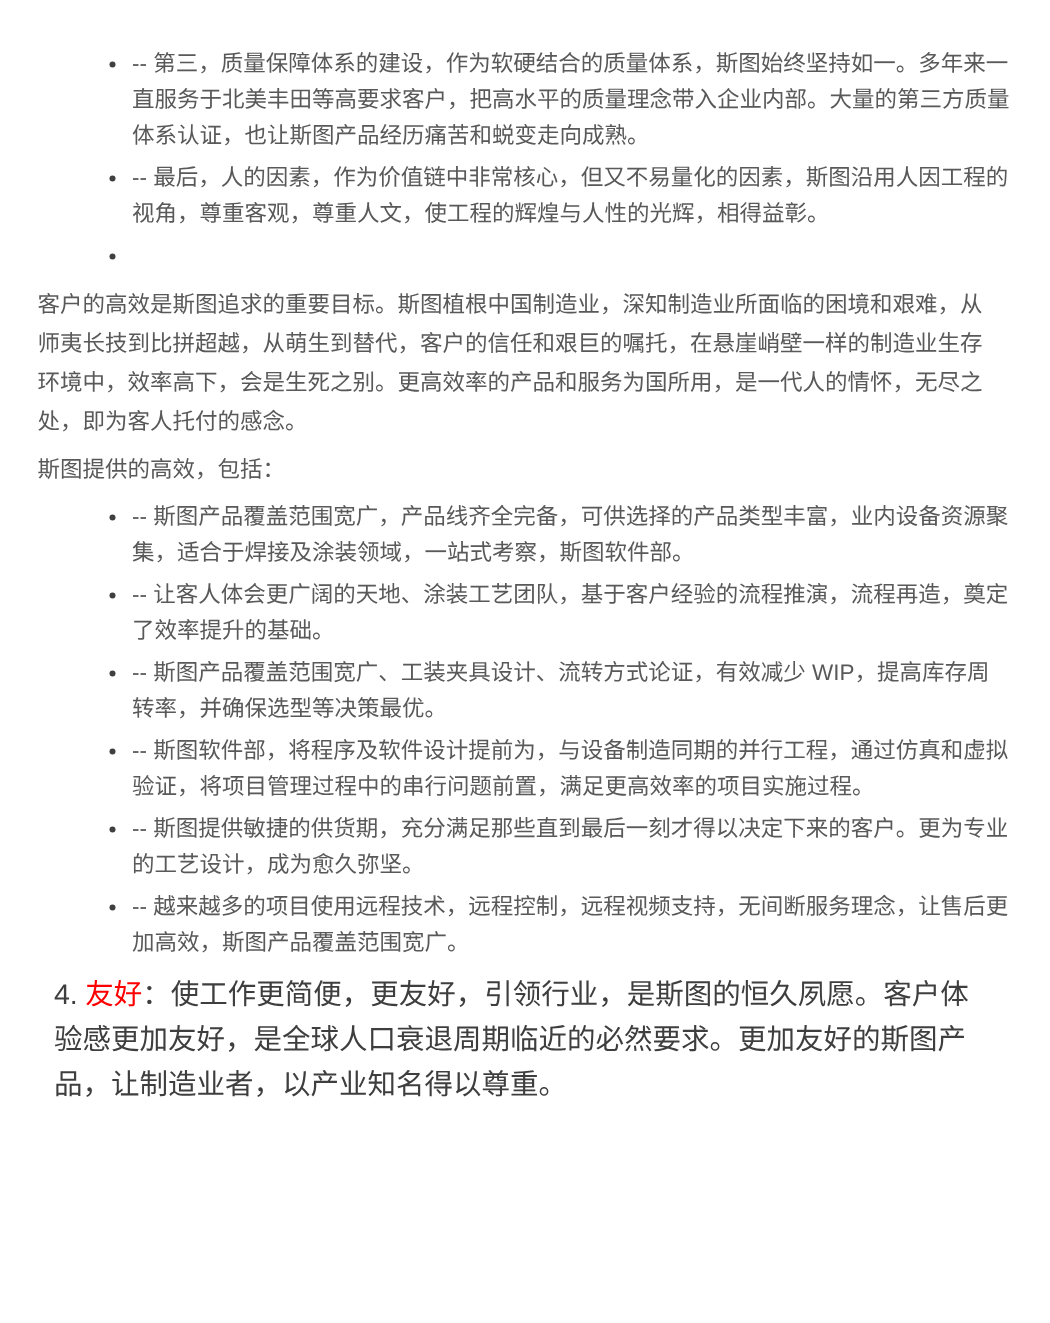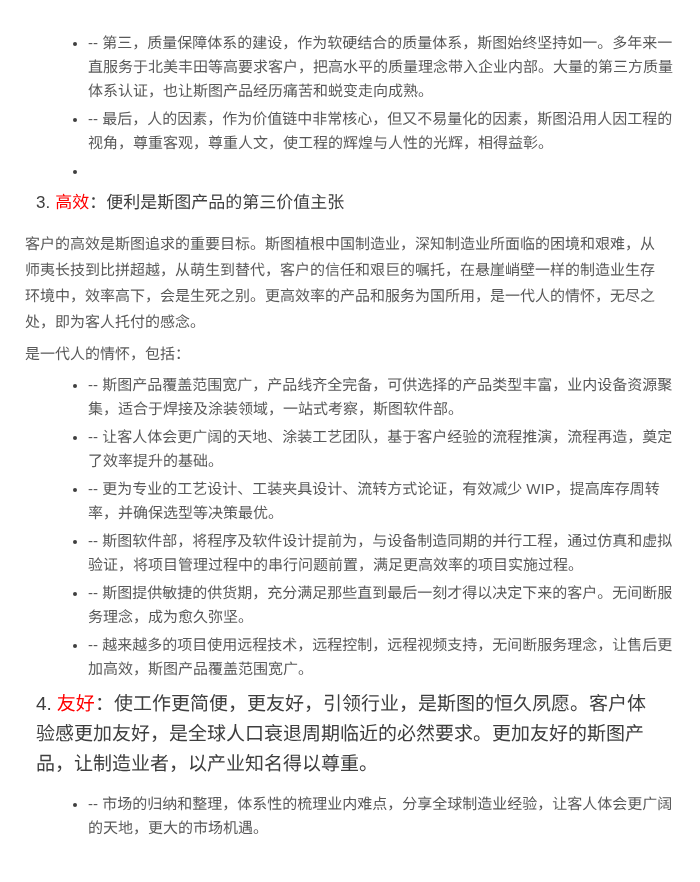--- a/index.html
+++ b/index.html
@@ -61,34 +61,30 @@
 <body>
 
 <div class="page">
 
   <ul class="bullets">
       <li>-- 第三，质量保障体系的建设，作为软硬结合的质量体系，斯图始终坚持如一。多年来一直服务于北美丰田等高要求客户，把高水平的质量理念带入企业内部。大量的第三方质量体系认证，也让斯图产品经历痛苦和蜕变走向成熟。</li>
       <li>-- 最后，人的因素，作为价值链中非常核心，但又不易量化的因素，斯图沿用人因工程的视角，尊重客观，尊重人文，使工程的辉煌与人性的光辉，相得益彰。</li>
       <li>&nbsp;</li>
     </ul>
 
-  <h2 class="sec3-heading"><span class="num">3.</span><span class="red">高效</span><span>：便利是斯图产品的第三价值主张</span></h2>
 
   <p class="para">客户的高效是斯图追求的重要目标。斯图植根中国制造业，深知制造业所面临的困境和艰难，从师夷长技到比拼超越，从萌生到替代，客户的信任和艰巨的嘱托，在悬崖峭壁一样的制造业生存环境中，效率高下，会是生死之别。更高效率的产品和服务为国所用，是一代人的情怀，无尽之处，即为客人托付的感念。</p>
 
-  <p class="para">是一代人的情怀，包括：</p>
+  <p class="para">斯图提供的高效，包括：</p>
 
   <ul class="bullets">
       <li>-- 斯图产品覆盖范围宽广，产品线齐全完备，可供选择的产品类型丰富，业内设备资源聚集，适合于焊接及涂装领域，一站式考察，斯图软件部。</li>
       <li>-- 让客人体会更广阔的天地、涂装工艺团队，基于客户经验的流程推演，流程再造，奠定了效率提升的基础。</li>
-      <li>-- 更为专业的工艺设计、工装夹具设计、流转方式论证，有效减少 WIP，提高库存周转率，并确保选型等决策最优。</li>
+      <li>-- 斯图产品覆盖范围宽广、工装夹具设计、流转方式论证，有效减少 WIP，提高库存周转率，并确保选型等决策最优。</li>
       <li>-- 斯图软件部，将程序及软件设计提前为，与设备制造同期的并行工程，通过仿真和虚拟验证，将项目管理过程中的串行问题前置，满足更高效率的项目实施过程。</li>
-      <li>-- 斯图提供敏捷的供货期，充分满足那些直到最后一刻才得以决定下来的客户。无间断服务理念，成为愈久弥坚。</li>
+      <li>-- 斯图提供敏捷的供货期，充分满足那些直到最后一刻才得以决定下来的客户。更为专业的工艺设计，成为愈久弥坚。</li>
       <li>-- 越来越多的项目使用远程技术，远程控制，远程视频支持，无间断服务理念，让售后更加高效，斯图产品覆盖范围宽广。</li>
     </ul>
 
   <h2 class="sec4-heading"><span class="num">4.</span><span class="red">友好</span><span>：使工作更简便，更友好，引领行业，是斯图的恒久夙愿。客户体验感更加友好，是全球人口衰退周期临近的必然要求。更加友好的斯图产品，让制造业者，以产业知名得以尊重。</span></h2>
 
-  <ul class="bullets">
-      <li>-- 市场的归纳和整理，体系性的梳理业内难点，分享全球制造业经验，让客人体会更广阔的天地，更大的市场机遇。</li>
-    </ul>
 
 </div>
 
 </body></html>

